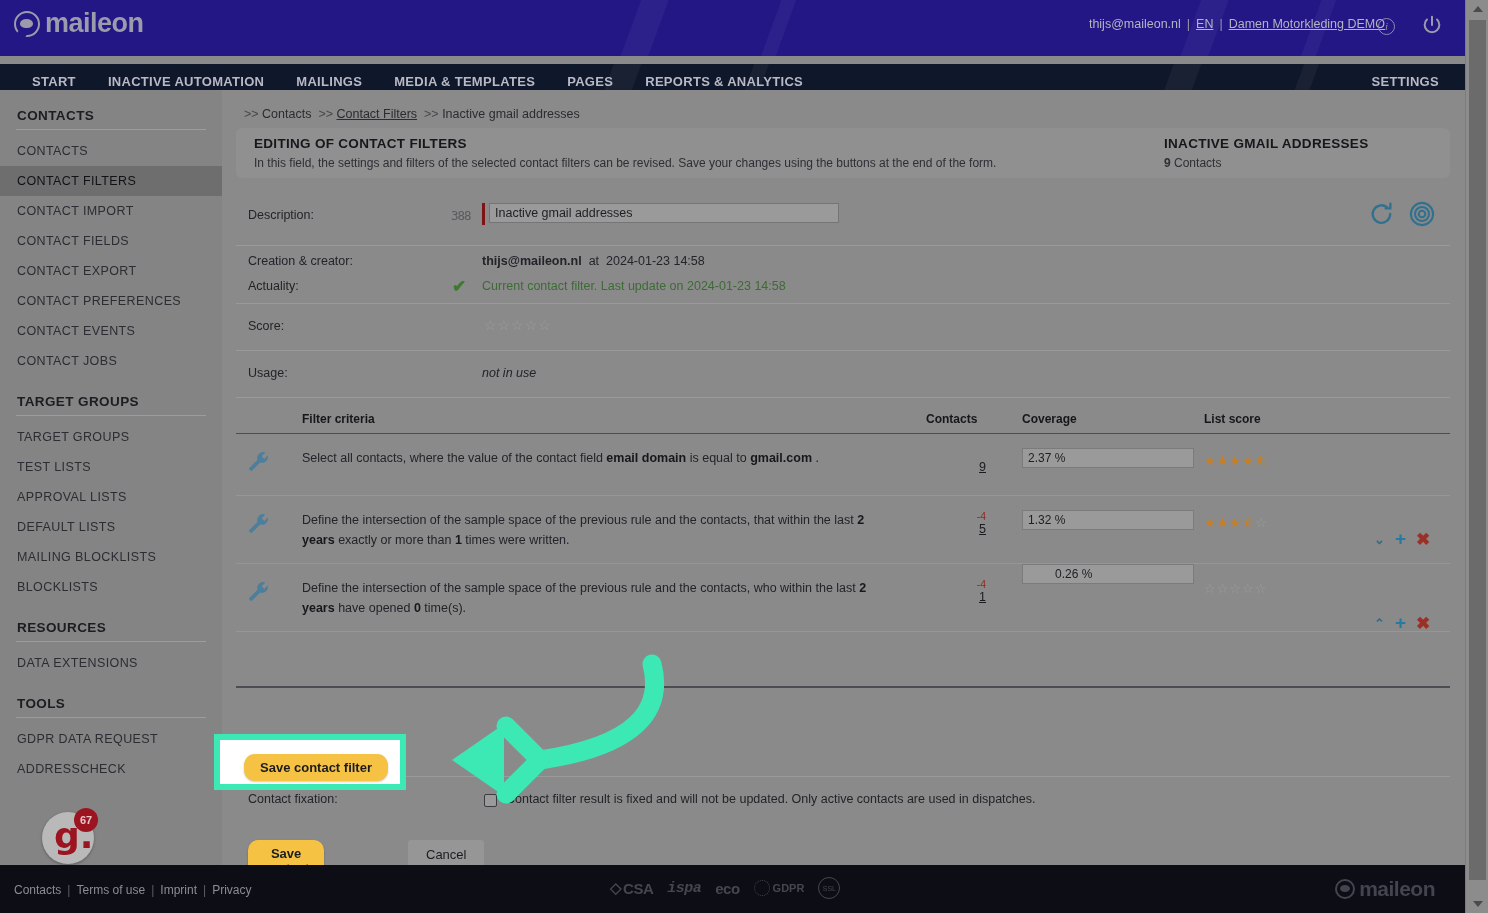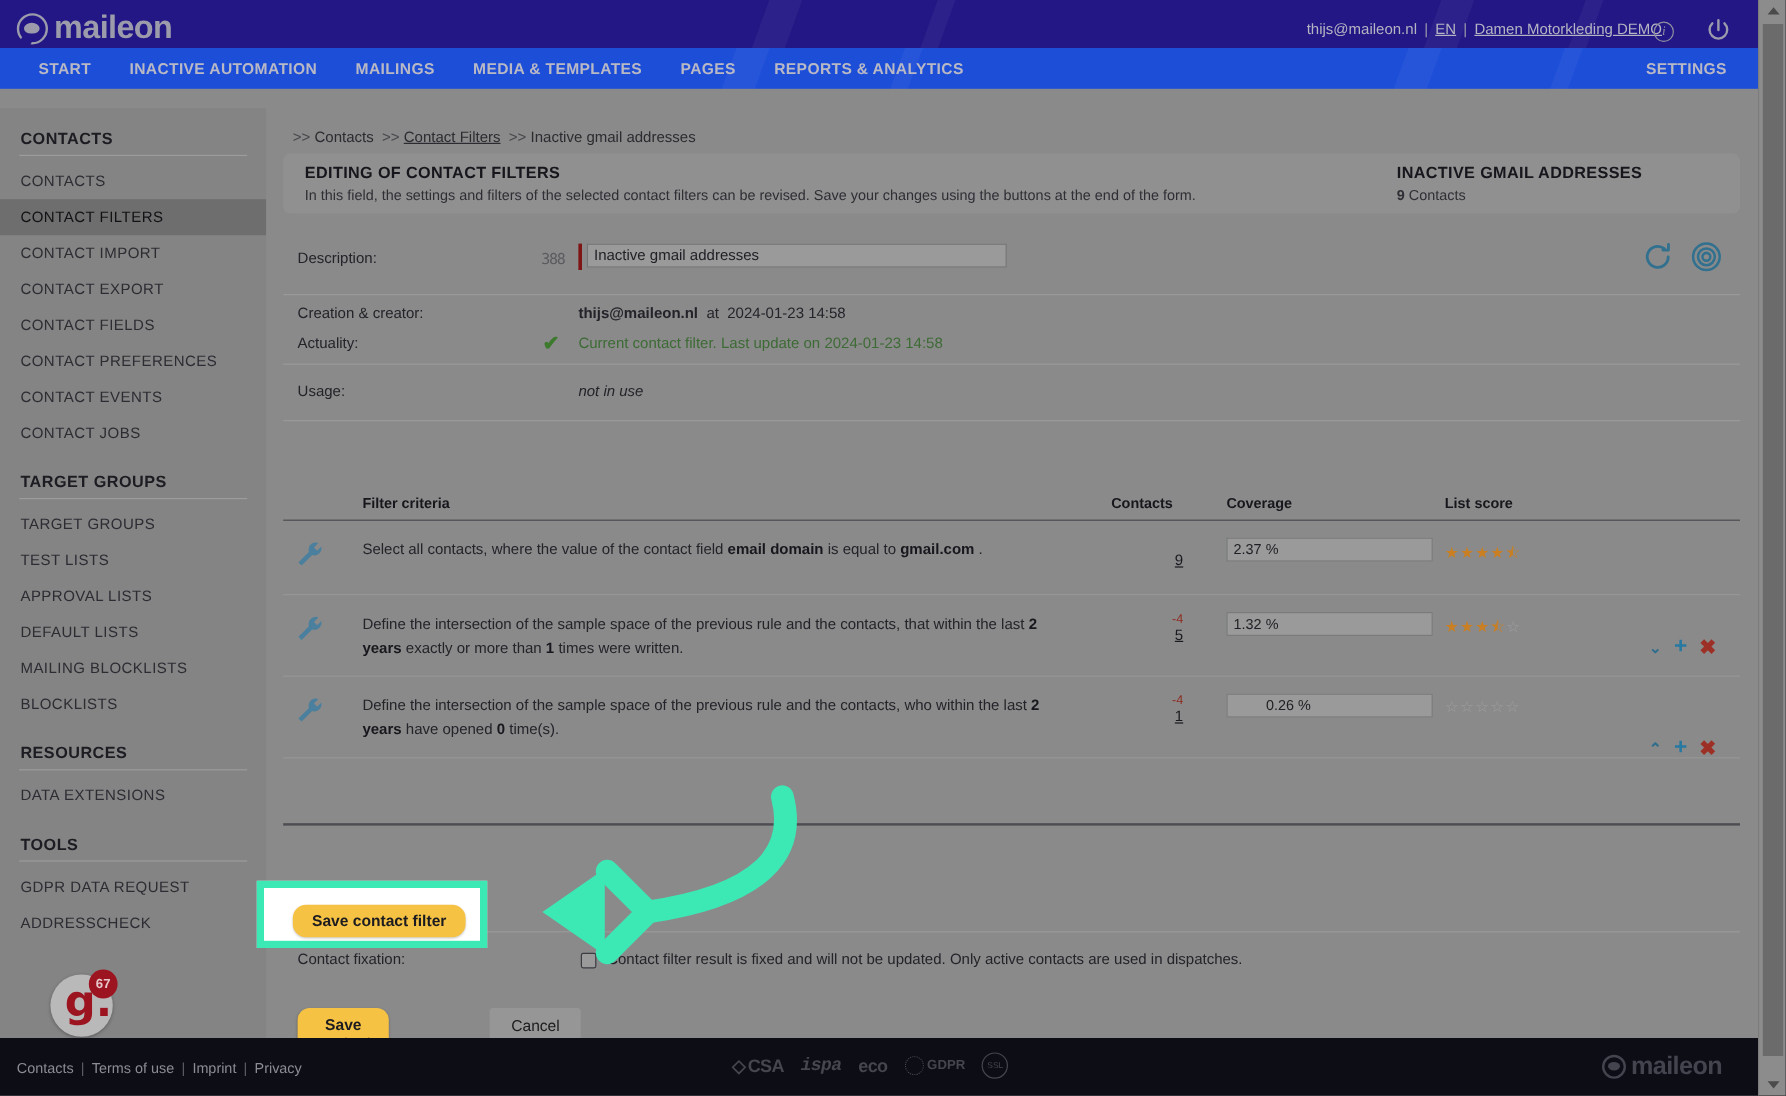--- a/index.html
+++ b/index.html
@@ -62,22 +62,22 @@
     font-size: 11px; font-style: italic; line-height: 14px; text-align: center;
     font-family: "Liberation Serif", serif;
   }
   .icon-power {
     position: absolute; right: 22px; top: 14px;
     width: 22px; height: 22px;
   }
 
   
   .nav {
-    position: absolute; left: 0; top: 40px; width: 1465px; height: 34px;
-    background: #1d4ed8;
+    position: absolute; left: 0; top: 64px; width: 1465px; height: 34px;
+    background: #0f172a;
     overflow: hidden;
   }
   .nav .diag {
     position: absolute; top: -40px; width: 26px; height: 160px;
     background: rgba(255,255,255,0.045);
     transform: rotate(20deg);
   }
   .nav-items {
     position: absolute; left: 16px; top: 0; display: flex; height: 34px; align-items: stretch;
   }
@@ -392,22 +392,22 @@
     <div class="nav-settings">SETTINGS</div>
   </div>
 
   <div class="sidebar">
     <div id="sidebar-groups">
         <div class="side-group">CONTACTS</div>
         <div class="side-rule"></div>
         <div class="side-item">CONTACTS</div>
         <div class="side-item active">CONTACT FILTERS</div>
         <div class="side-item">CONTACT IMPORT</div>
+        <div class="side-item">CONTACT FIELDS</div>
         <div class="side-item">CONTACT EXPORT</div>
-        <div class="side-item">CONTACT FIELDS</div>
         <div class="side-item">CONTACT PREFERENCES</div>
         <div class="side-item">CONTACT EVENTS</div>
         <div class="side-item">CONTACT JOBS</div>
         <div class="side-group">TARGET GROUPS</div>
         <div class="side-rule"></div>
         <div class="side-item">TARGET GROUPS</div>
         <div class="side-item">TEST LISTS</div>
         <div class="side-item">APPROVAL LISTS</div>
         <div class="side-item">DEFAULT LISTS</div>
         <div class="side-item">MAILING BLOCKLISTS</div>
@@ -476,20 +476,24 @@
         <span class="kv" style="top:8px">
           <b>thijs@maileon.nl</b>
           &nbsp;<span>at</span>&nbsp;
           <span>2024-01-23 14:58</span>
         </span>
         <span class="flabel" style="top:33px">Actuality:</span>
         <span class="check-green" style="top:30px">✔</span>
         <span class="kv kv-green" style="top:33px">Current contact filter. Last update on 2024-01-23 14:58</span>
       </div>
 
+      <div class="frow" style="height:47px">
+        <span class="flabel" style="top:15px">Score:</span>
+        <span class="stars star-empty" style="top:13px">☆☆☆☆☆</span>
+      </div>
 
       <div class="frow" style="height:47px">
         <span class="flabel" style="top:15px">Usage:</span>
         <span class="kv italic" style="top:15px">not in use</span>
       </div>
     </div>
 
     <div class="ftable">
       <div class="th">
         <span style="left:66px">Filter criteria</span>
@@ -522,21 +526,21 @@
               <span class="rb plus">+</span>
               <span class="rb cross">✖</span>
             </span>
           </div>
           <div class="trow" style="height: 68px;">
             <span class="wrench" style="left:8px;top:14px"><svg width="28" height="28" viewBox="0 0 24 24" fill="#4a7f9e">
                 <path d="M17.6 3.6a5.2 5.2 0 0 0-6.1 6.6L4 17.7l2.3 2.3 7.5-7.5a5.2 5.2 0 0 0 6.6-6.1l-3 3-2.3-2.3 3-3z"></path>
               </svg></span>
             <div class="crit" style="top:14px"><span>Define the intersection of the sample space of the previous rule and the contacts, who within the last </span><b>2 years</b><span> have opened </span><b>0</b><span> time(s).</span></div>
             <div class="contacts-cell" style="top:14px"><span class="delta">-4</span><a href="#" class="cnum">1</a></div>
-            <input class="covinput" style="top: 14px; padding-left: 32px;" value="0.26 %">
+            <input class="covinput" style="top: 0; padding-left: 32px;" value="0.26 %">
             <span class="lscore" style="top:17px"><span class="star-empty">☆</span><span class="star-empty">☆</span><span class="star-empty">☆</span><span class="star-empty">☆</span><span class="star-empty">☆</span></span>
             <span class="rowbtns" style="top:48px">
               <span class="rb chev">⌃</span>
               <span class="rb plus">+</span>
               <span class="rb cross">✖</span>
             </span>
           </div>
         </div>
     </div>
 

